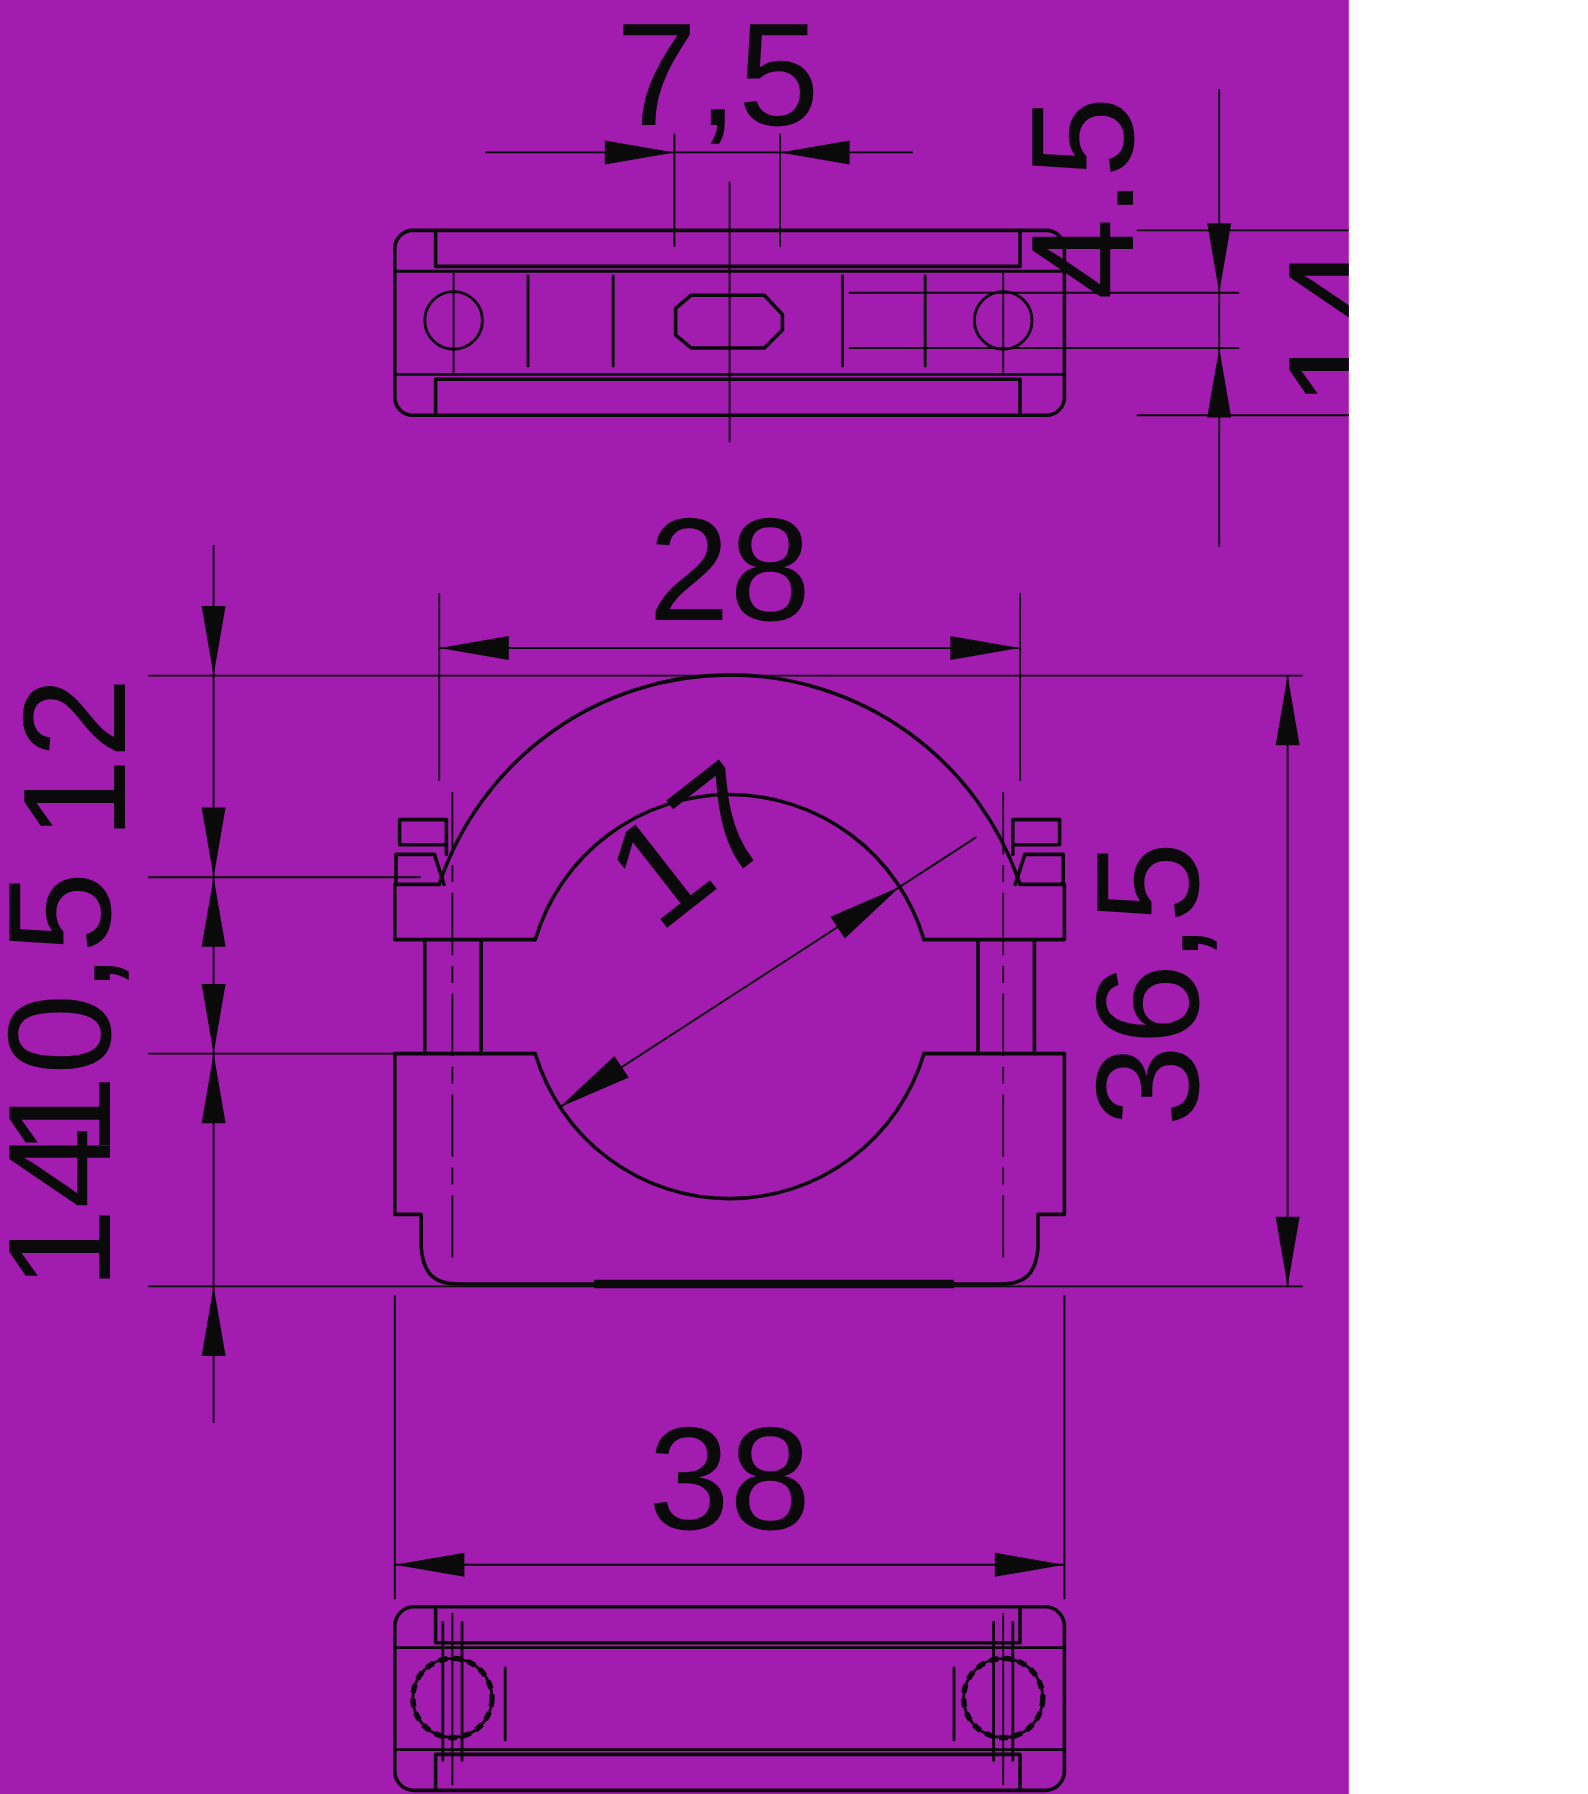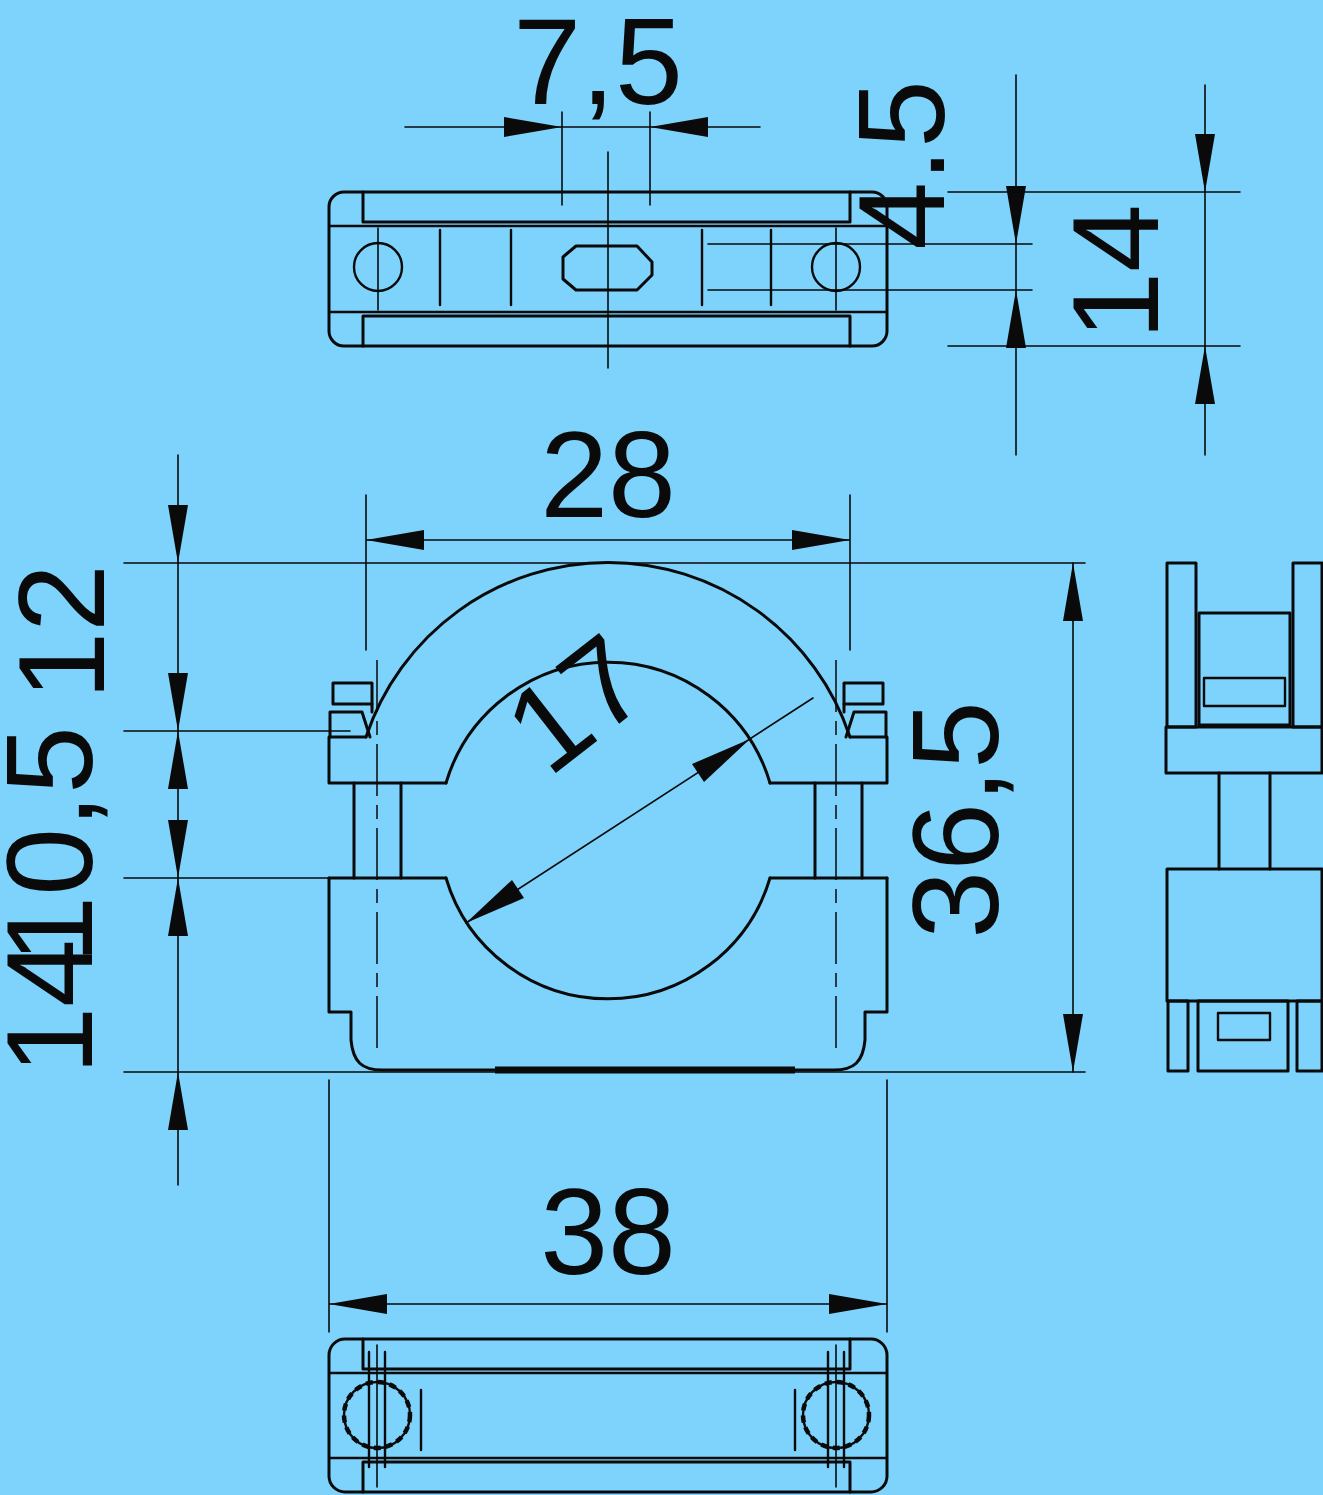--- a/index.html
+++ b/index.html
@@ -3,23 +3,23 @@
 <meta charset="utf-8">
 <style>
   html,body{
     margin:0;
     padding:0;
     background:#ffffff;
     font-family:"Liberation Sans", sans-serif;
   }
   .stage{
     position:relative;
-    width:1323px;
+    width:1124px;
     height:1495px;
-    background:#7dd3fc;
+    background:#a21caf;
     overflow:hidden;
   }
   svg{display:block}
   .thick{fill:none;stroke:#0a0a0a;stroke-width:3;stroke-linejoin:round;stroke-linecap:round}
   .med{fill:none;stroke:#0a0a0a;stroke-width:2.4;stroke-linejoin:round;stroke-linecap:round}
   .thin{fill:none;stroke:#0a0a0a;stroke-width:1.6;stroke-linecap:round}
   .heavy{fill:none;stroke:#0a0a0a;stroke-width:7;stroke-linecap:butt}
   .arrow{fill:#0a0a0a;stroke:none}
   .dimtext{
     font-family:"Liberation Sans", sans-serif;

